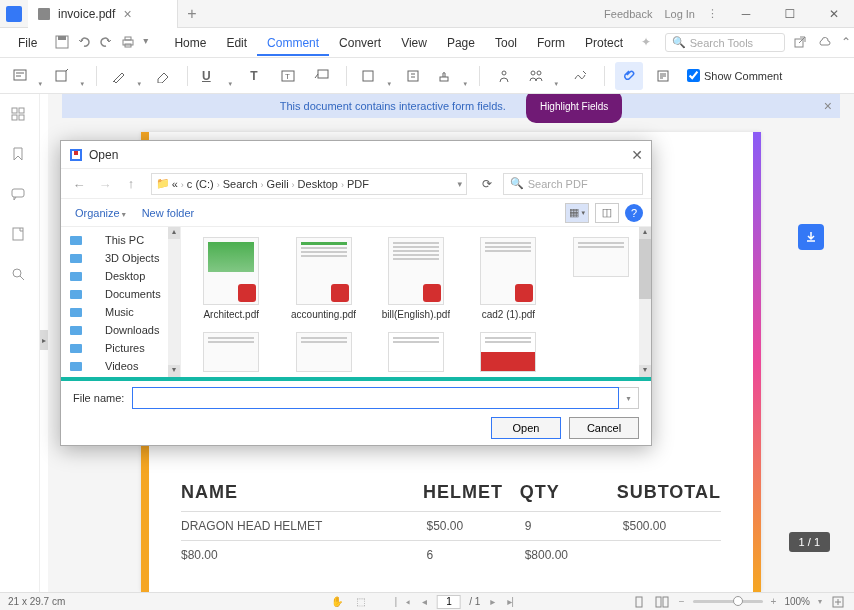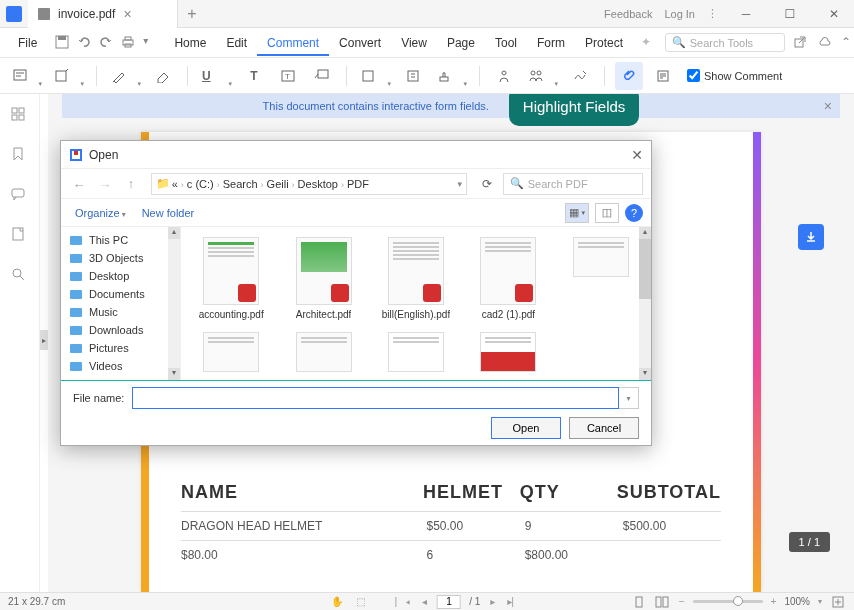--- a/index.html
+++ b/index.html
@@ -26,21 +26,21 @@
 .tb-btn.w-dd{width:36px;justify-content:flex-start;padding-left:4px}
 .tb-btn.active{background:#e3ecfd}
 .dd-arrow{position:absolute;right:2px;bottom:2px;font-size:7px;color:#888}
 .show-comment{display:flex;align-items:center;gap:4px;margin-left:4px;font-size:11px}
 .leftbar{position:absolute;left:0;top:94px;width:40px;height:498px;background:#fff;border-right:1px solid #eee;display:flex;flex-direction:column;align-items:center;gap:20px;padding-top:12px}
 .lb-icon{width:20px;height:20px;color:#999;cursor:pointer}
 .lb-expand{position:absolute;left:40px;top:330px;width:8px;height:20px;background:#ddd;cursor:pointer;display:flex;align-items:center;justify-content:center;font-size:8px;color:#666}
 .content{position:absolute;left:48px;top:94px;right:0;bottom:18px;background:#f5f5f5;overflow:hidden}
 .banner{height:24px;background:#d9e3f8;display:flex;align-items:center;justify-content:center;gap:20px;margin:0 14px;position:relative}
 .banner-text{color:#3468c0;font-size:11px}
-.banner-btn{background:#0f766e;color:#fff;padding:11px 14px;border-radius:10px;font-size:15px;cursor:pointer;border:none}
+.banner-btn{background:#701a75;color:#fff;padding:11px 14px;border-radius:10px;font-size:10px;cursor:pointer;border:none}
 .banner-close{position:absolute;right:8px;color:#888;cursor:pointer;font-size:14px}
 .doc-area{position:absolute;top:30px;left:0;right:0;bottom:0;display:flex;justify-content:center}
 .doc-page{width:620px;background:#fff;margin-top:8px;position:relative;box-shadow:0 0 4px rgba(0,0,0,.1)}
 .doc-stripe-l{position:absolute;left:0;top:0;width:8px;height:100%;background:linear-gradient(#f5a623,#f5a623)}
 .doc-stripe-r{position:absolute;right:0;top:0;width:8px;height:100%;background:linear-gradient(#8b5cf6,#ec4899,#f5a623)}
 .doc-table{position:absolute;top:350px;left:40px;right:40px}
 .dt-head{display:grid;grid-template-columns:2.5fr 1fr 1fr 1fr;font-weight:700;font-size:18px;letter-spacing:1px;padding-bottom:8px}
 .dt-row{display:grid;grid-template-columns:2.5fr 1fr 1fr 1fr;font-size:12px;padding:7px 0;border-top:1px solid #ddd;color:#555}
 .right-float{position:absolute;right:30px;top:130px;width:26px;height:26px;background:#3478f6;border-radius:4px;display:flex;align-items:center;justify-content:center;color:#fff}
 .page-badge{position:absolute;right:24px;bottom:40px;background:#555;color:#fff;padding:4px 10px;border-radius:3px;font-size:11px}
@@ -64,37 +64,37 @@
 .dlg-search{width:140px;height:22px;border:1px solid #ddd;padding:0 6px;display:flex;align-items:center;gap:4px;color:#aaa;font-size:11px}
 .dlg-tools{height:28px;display:flex;align-items:center;padding:0 8px;gap:4px;border-bottom:1px solid #eee}
 .dlg-tool{font-size:11px;color:#3468c0;cursor:pointer;padding:2px 6px}
 .dlg-tool-dd{font-size:8px;color:#888;margin-left:2px}
 .dlg-tools-right{margin-left:auto;display:flex;align-items:center;gap:6px}
 .view-btn{width:24px;height:20px;border:1px solid #ccc;cursor:pointer;display:flex;align-items:center;justify-content:center;font-size:11px;color:#666}
 .help-btn{width:18px;height:18px;background:#3478f6;color:#fff;border-radius:50%;display:flex;align-items:center;justify-content:center;font-size:11px;cursor:pointer}
 .dlg-body{flex:1;display:flex;overflow:hidden}
 .dlg-tree{width:120px;border-right:1px solid #eee;overflow-y:auto;position:relative}
 .dlg-tree-inner{padding:4px 0}
-.tree-item{display:flex;align-items:flex-start;gap:6px;padding:3px 8px;font-size:11px;cursor:pointer}
+.tree-item{display:flex;align-items:flex-start;gap:22px;padding:3px 8px;font-size:11px;cursor:pointer}
 .tree-icon{width:14px;height:12px;display:inline-block}
 .tree-scroll{position:absolute;right:0;top:0;width:12px;height:100%;background:#f0f0f0}
 .tree-scroll-up{height:12px;background:#e0e0e0;text-align:center;font-size:8px;color:#666;cursor:pointer}
 .tree-scroll-dn{position:absolute;bottom:0;height:12px;width:12px;background:#e0e0e0;text-align:center;font-size:8px;color:#666;cursor:pointer}
 .dlg-files{flex:1;overflow:auto;padding:6px;position:relative}
 .files-grid{display:grid;grid-template-columns:repeat(5,1fr);gap:4px}
 .file-item{display:flex;flex-direction:column;align-items:center;gap:4px;padding:4px;cursor:pointer;position:relative}
 .file-thumb{width:56px;height:68px;background:#fafafa;border:1px solid #ddd;position:relative}
 .file-thumb-content{position:absolute;top:4px;left:4px;right:4px;display:flex;flex-direction:column;gap:2px}
 .ftc-line{height:2px;background:#ccc}
 .ftc-line.green{background:#4caf50;height:3px}
 .file-badge{position:absolute;bottom:2px;right:2px;width:18px;height:18px;background:#d32f2f;border-radius:3px}
 .file-name{font-size:10px;text-align:center;white-space:nowrap;overflow:hidden;text-overflow:ellipsis;max-width:80px}
 .files-scroll{position:absolute;right:0;top:0;width:12px;height:100%;background:#f0f0f0}
 .files-scroll-thumb{position:absolute;top:12px;width:12px;height:60px;background:#ccc}
-.dlg-bottom{border-top:1px solid #14b8a6;padding:6px 12px;display:flex;flex-direction:column;gap:8px}
+.dlg-bottom{border-top:4px solid #14b8a6;padding:6px 12px;display:flex;flex-direction:column;gap:8px}
 .filename-row{display:flex;align-items:center;gap:8px}
 .filename-label{font-size:11px}
 .filename-input{flex:1;height:22px;border:1px solid #3478f6;padding:0 4px;font-size:11px;position:relative}
 .filename-dd{width:20px;height:22px;border:1px solid #ccc;border-left:none;display:flex;align-items:center;justify-content:center;font-size:8px;color:#888;cursor:pointer}
 .dlg-buttons{display:flex;justify-content:flex-end;gap:8px}
 .dlg-btn{width:70px;height:22px;border:1px solid #999;background:#f5f5f5;font-size:11px;cursor:pointer}
 .dlg-btn.primary{border:1px solid #3478f6}
 svg{display:block}
 </style>
 </head>
@@ -501,37 +501,37 @@
       <div class="tree-scroll">
         <div class="tree-scroll-up">▴</div>
         <div class="tree-scroll-dn">▾</div>
       </div>
     </div>
     <div class="dlg-files">
       <div class="files-grid" id="files-grid">
           <div class="file-item">
             <div class="file-thumb">
               <div class="file-thumb-content">
+                <div style="height:30px;background:linear-gradient(#4caf50,#81c784)"></div>
+              </div>
+              <div class="file-badge"></div>
+            </div>
+            <div class="file-name">Architect.pdf</div>
+          </div>
+          <div class="file-item">
+            <div class="file-thumb">
+              <div class="file-thumb-content">
                 <div class="ftc-line green"></div>
                 <div class="ftc-line"></div>
                 <div class="ftc-line"></div>
                 <div class="ftc-line"></div>
               </div>
               <div class="file-badge"></div>
             </div>
             <div class="file-name">accounting.pdf</div>
-          </div>
-          <div class="file-item">
-            <div class="file-thumb">
-              <div class="file-thumb-content">
-                <div style="height:30px;background:linear-gradient(#4caf50,#81c784)"></div>
-              </div>
-              <div class="file-badge"></div>
-            </div>
-            <div class="file-name">Architect.pdf</div>
           </div>
           <div class="file-item">
             <div class="file-thumb">
               <div class="file-thumb-content">
                 <div class="ftc-line"></div>
                 <div class="ftc-line"></div>
                 <div class="ftc-line"></div>
                 <div class="ftc-line"></div>
                 <div class="ftc-line"></div>
               </div>

